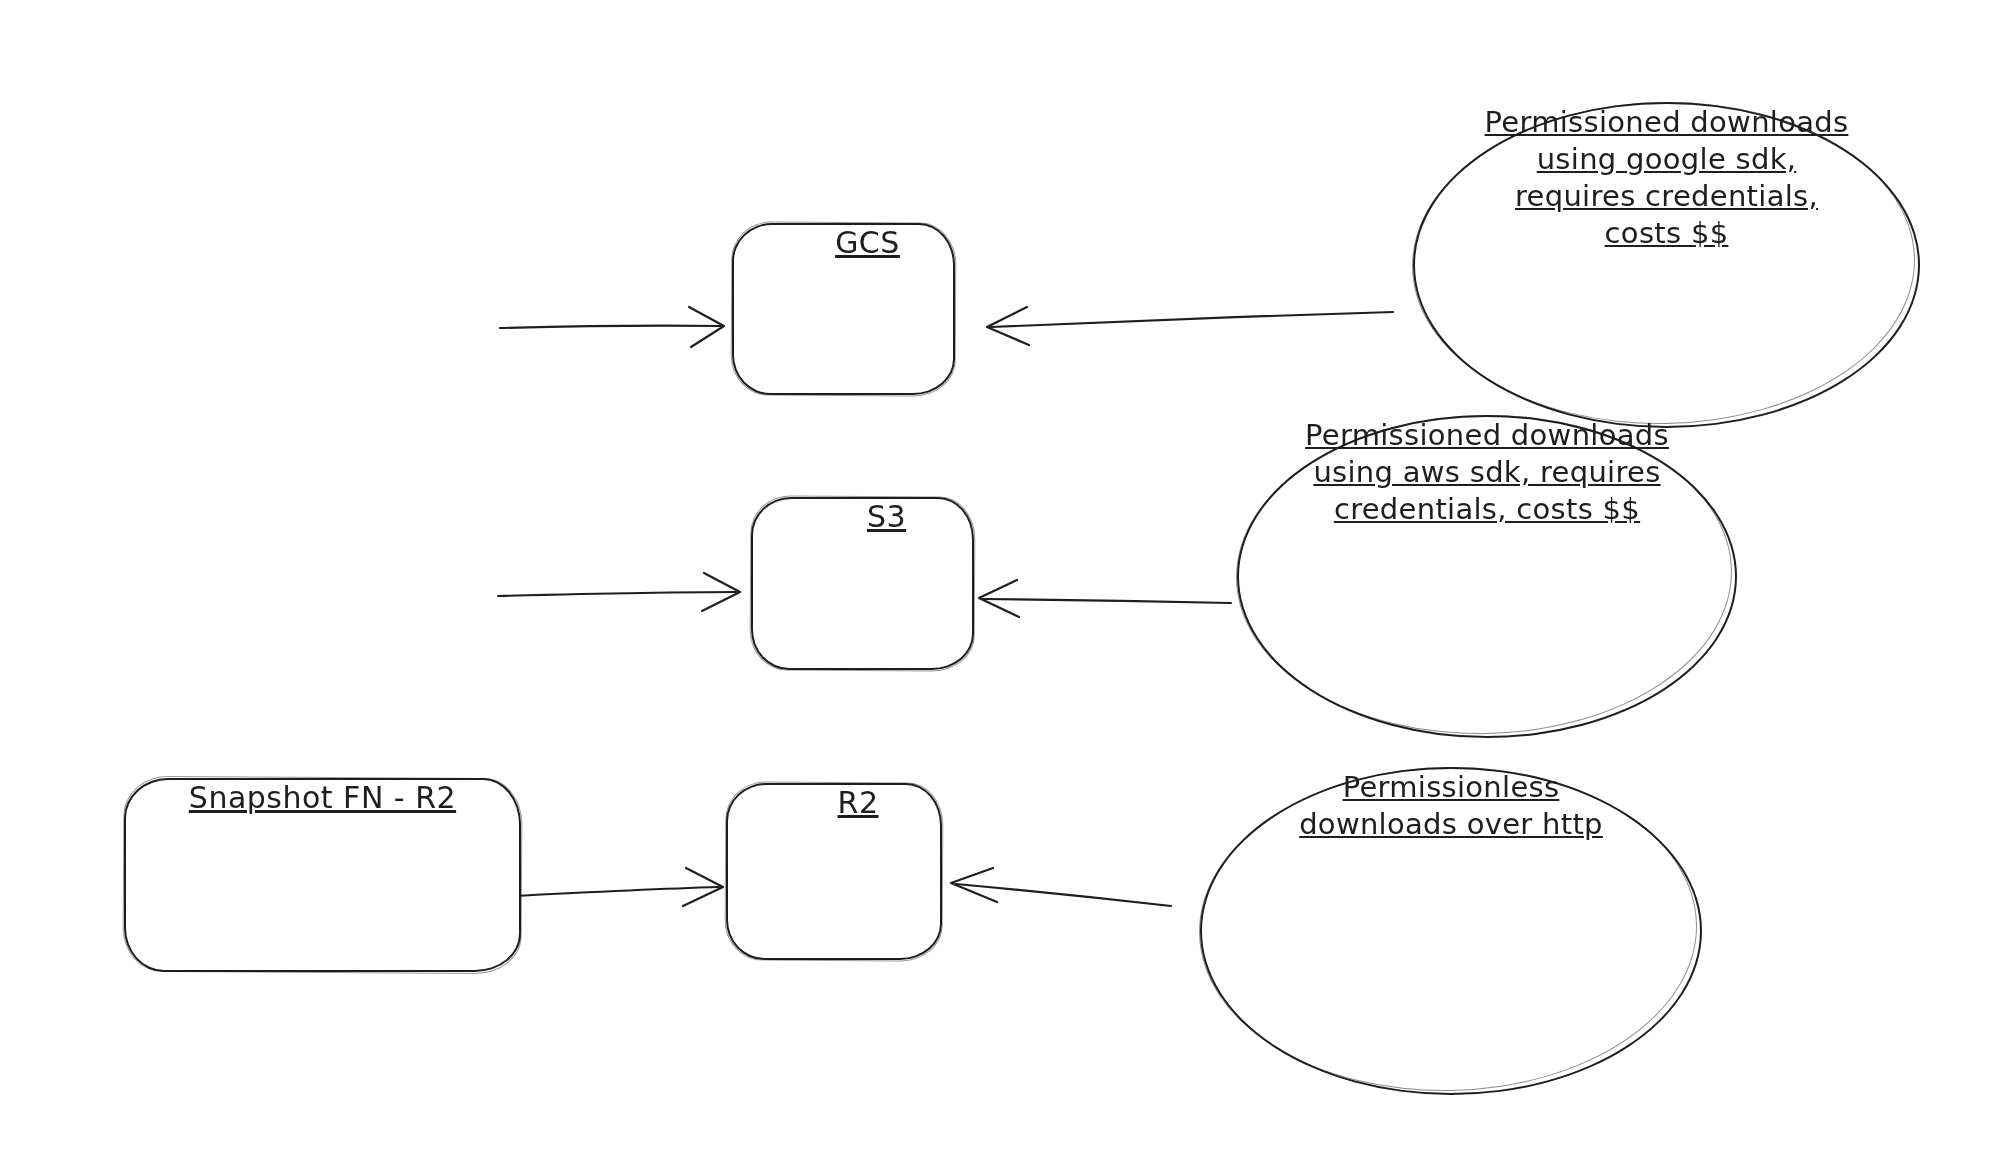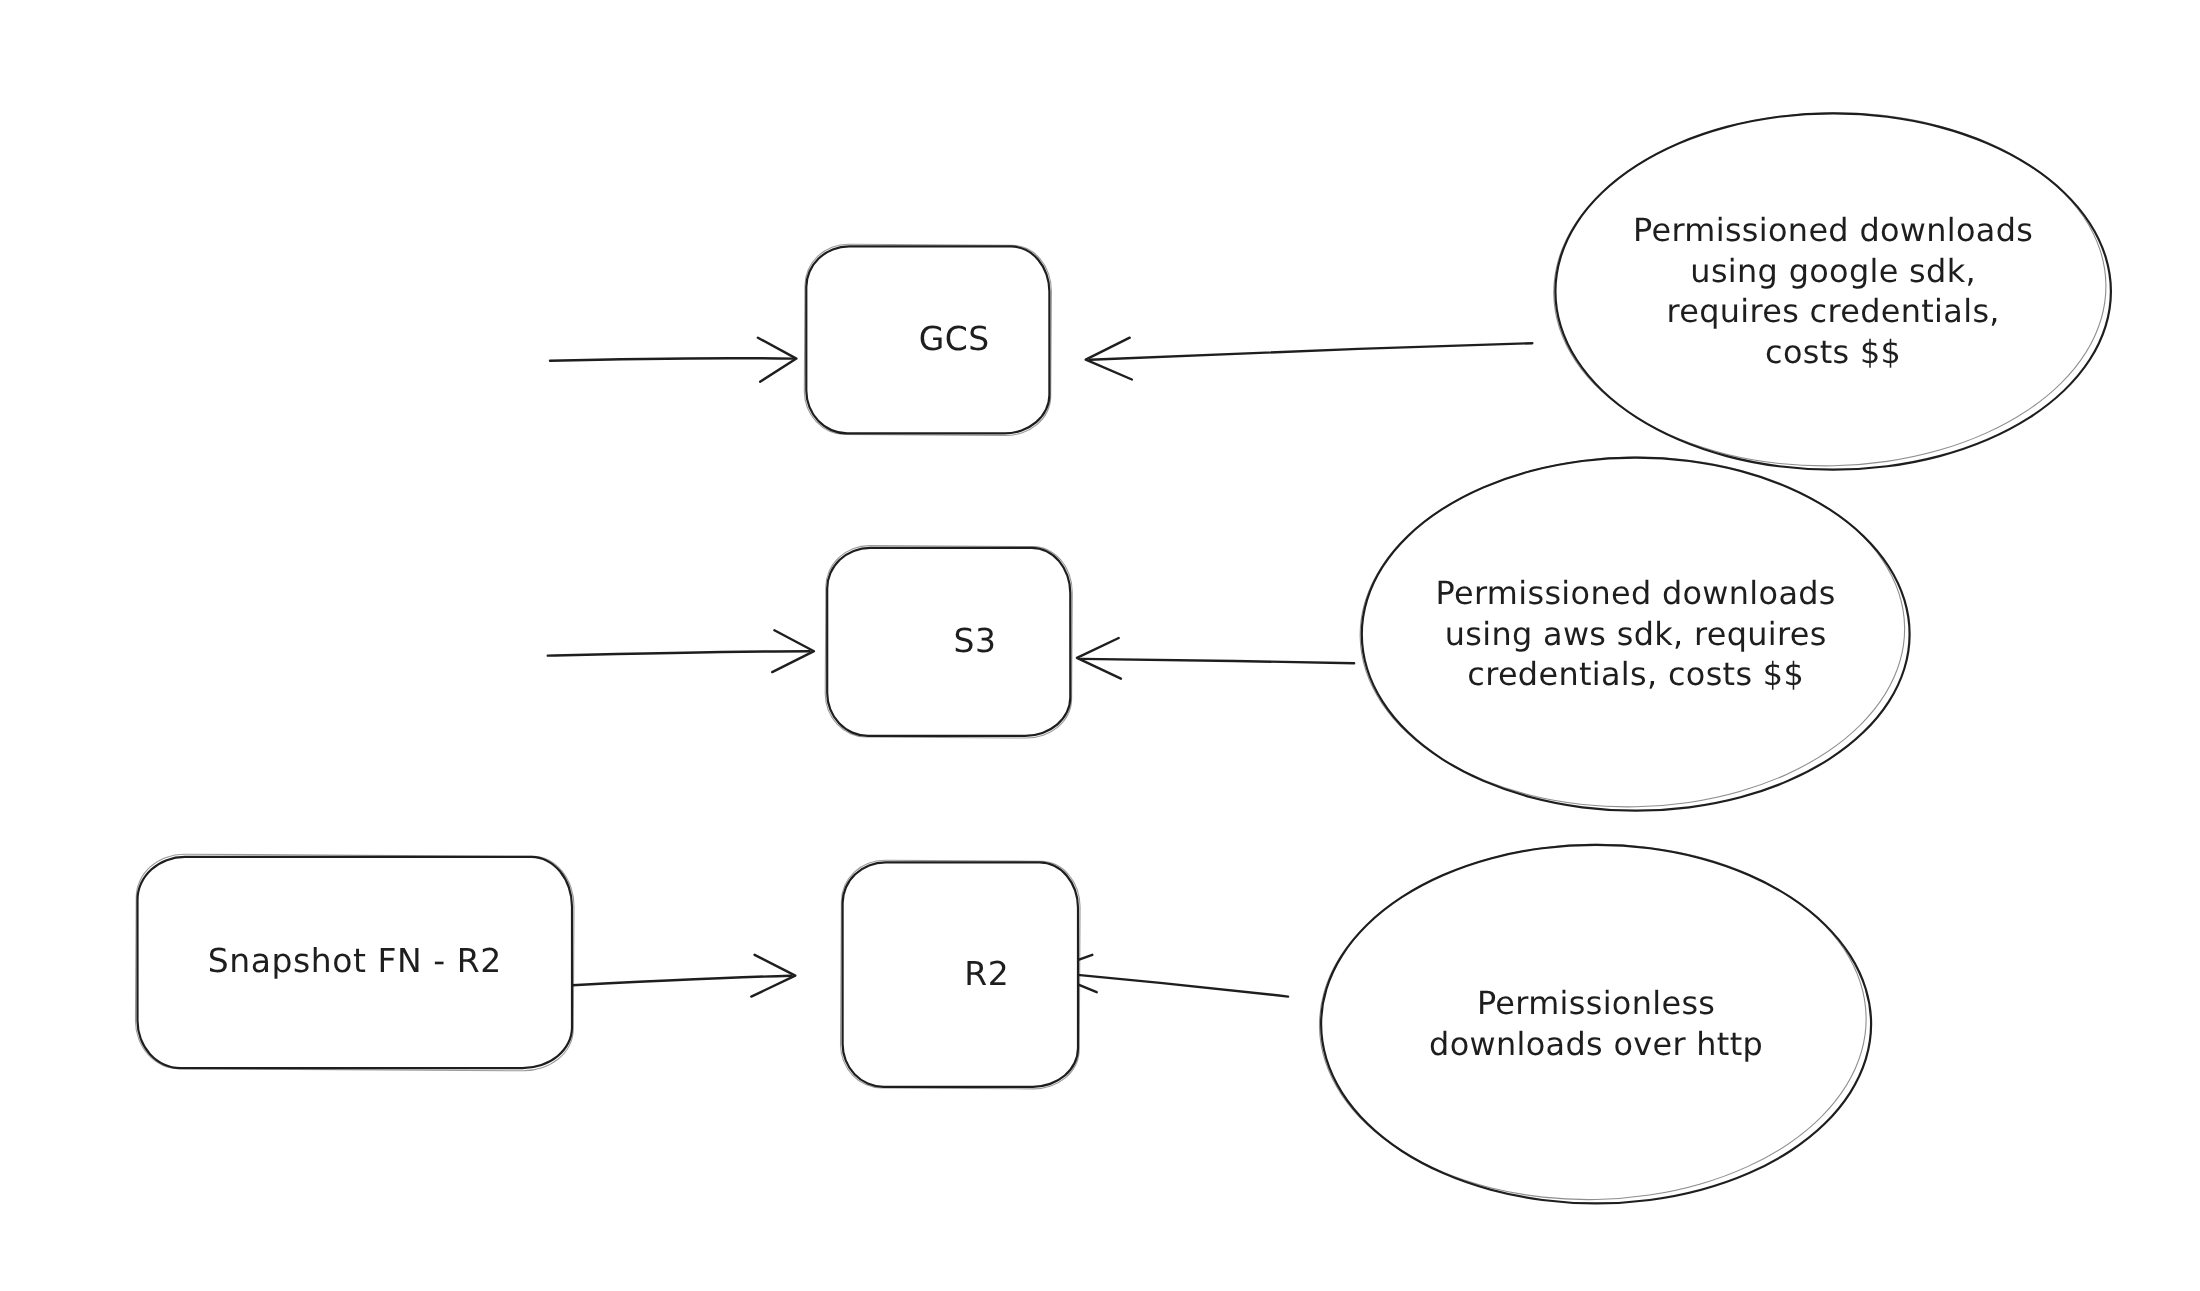--- a/index.html
+++ b/index.html
@@ -16,22 +16,23 @@
     color:var(--text);
     overflow:hidden;
   }
   .canvas{position:relative;width:2000px;height:1174px;background:var(--bg);}
 
   
   .node{
     position:absolute;
     border:2.3px solid var(--stroke);
     background:var(--bg);
-    display:flex;align-items:center;justify-content:center;
+    display:flex;align-items:flex-start;justify-content:center;
     text-align:center;
+    text-decoration:underline;
   }
   
   .node::before{
     content:"";
     position:absolute;inset:-3px;
     border:1.3px solid var(--stroke);
     border-radius:inherit;
     opacity:.45;
     transform:rotate(.35deg);
     pointer-events:none;
@@ -128,21 +129,21 @@
   </div>
   <div class="node ellipse-node" style="left:1237px;top:415px;width:500px;height:323px;">
     <div class="note-text">Permissioned downloads
 using aws sdk, requires
 credentials, costs $$</div>
   </div>
 
   <div class="node rect-node" style="left:124px;top:778px;width:397px;height:194px;">
     <div class="node-label">Snapshot FN - R2</div>
   </div>
-  <div class="node bucket-node" style="left:765px;top:783px;width:216px;height:206px;">
+  <div class="node bucket-node" style="left:726px;top:783px;width:216px;height:177px;">
     <div class="node-label">R2</div>
   </div>
   <div class="node ellipse-node" style="left:1200px;top:767px;width:502px;height:328px;">
     <div class="note-text">Permissionless
 downloads over http</div>
   </div>
 
 </div>
 
 </body></html>

